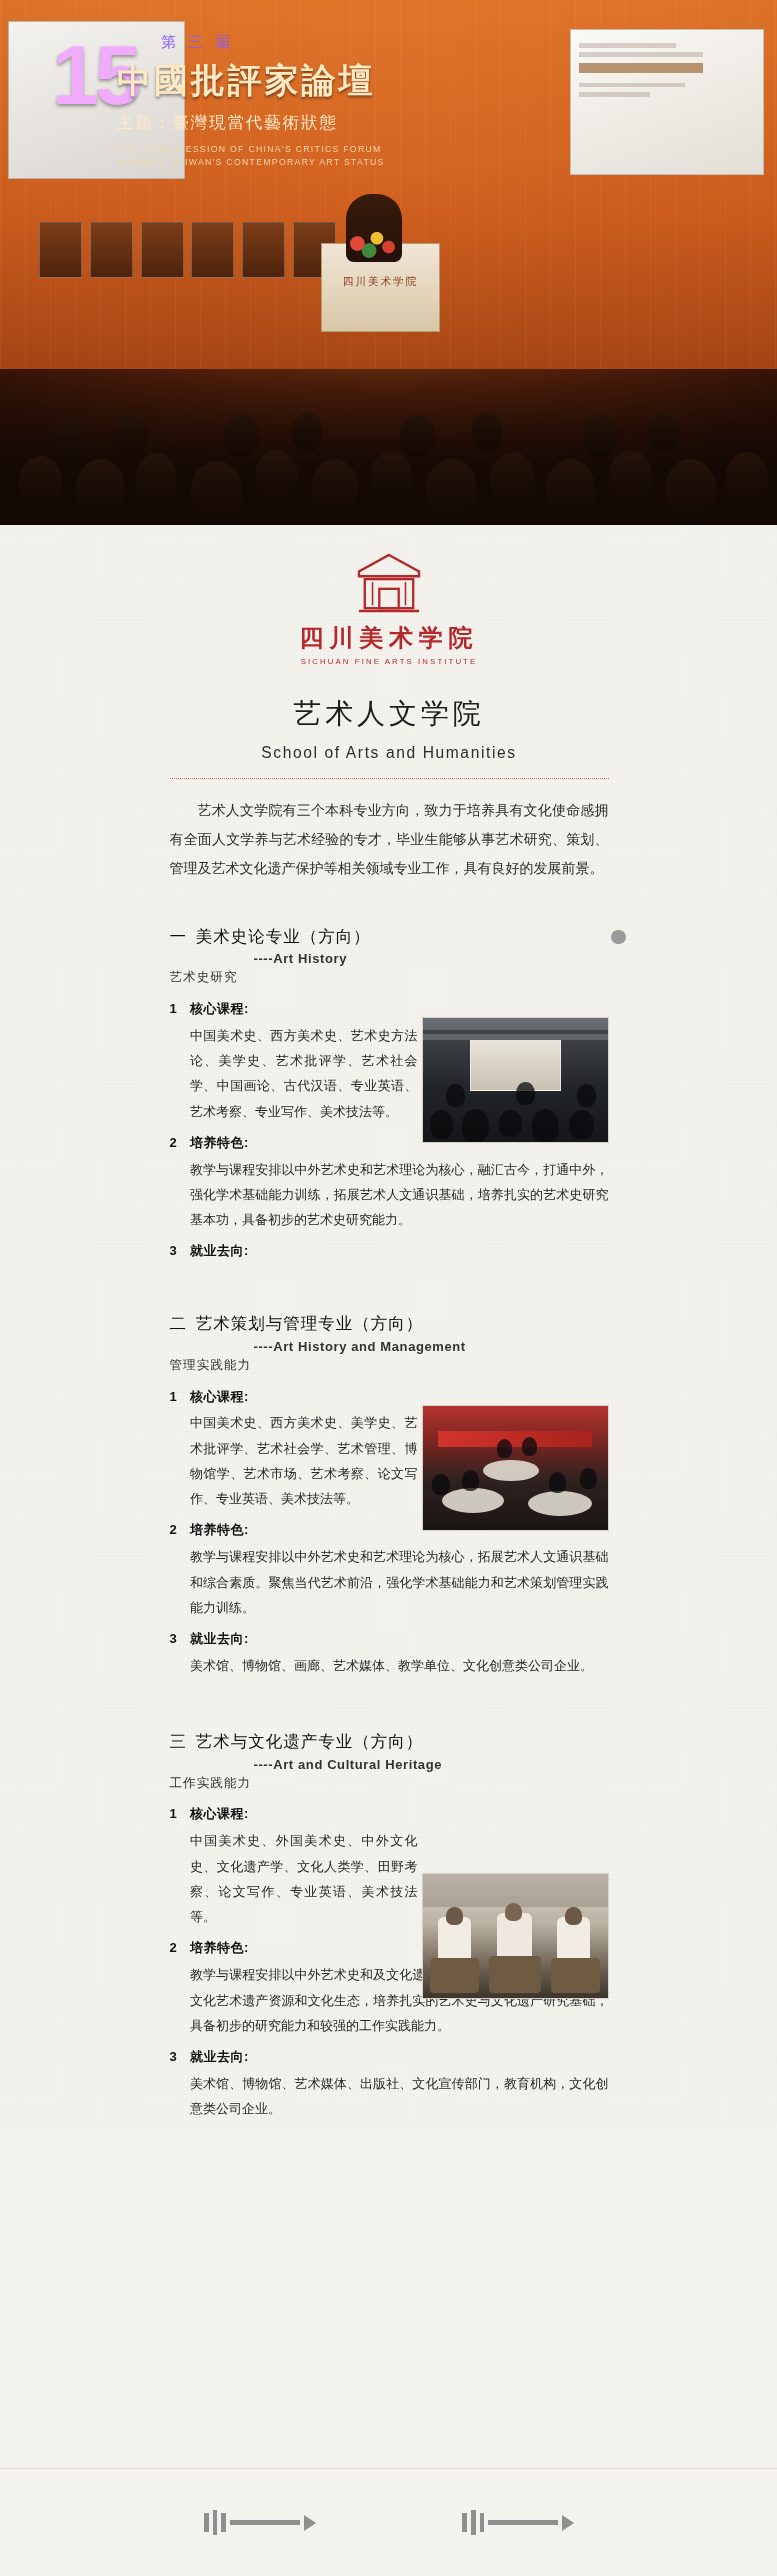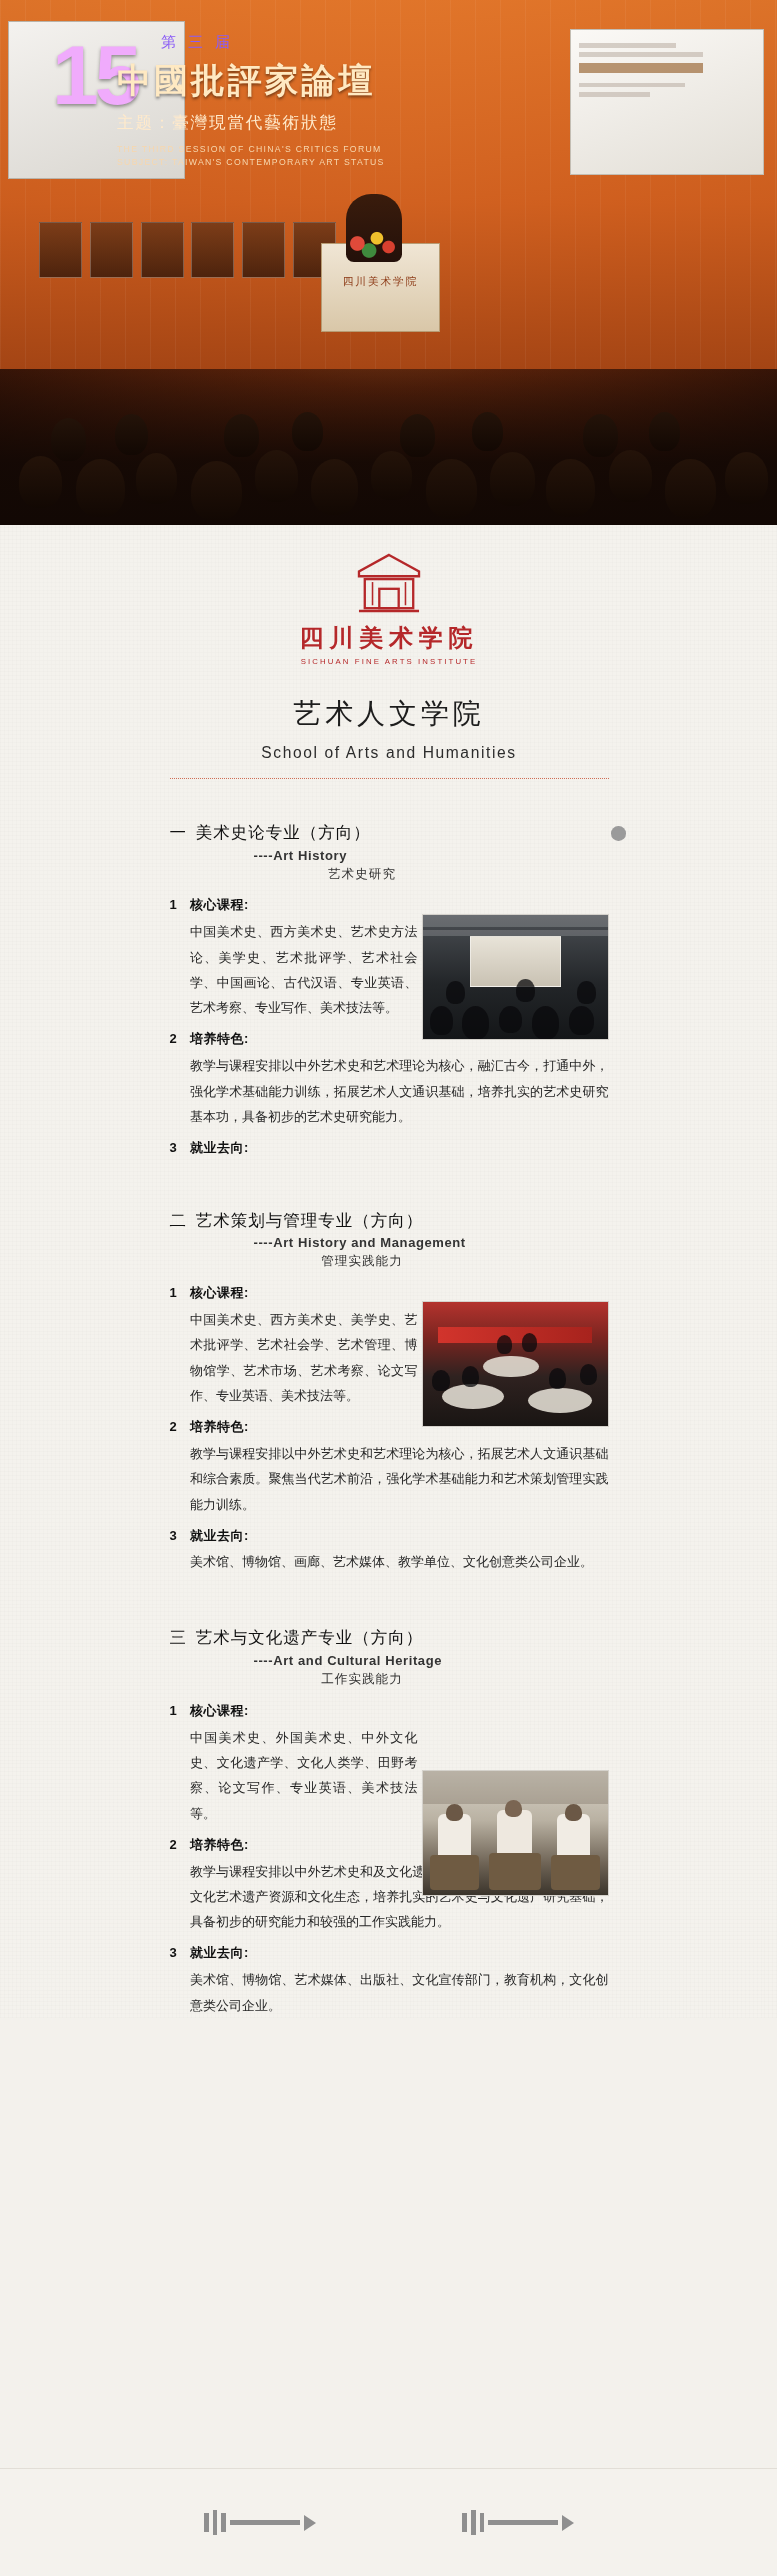--- a/index.html
+++ b/index.html
@@ -285,21 +285,21 @@
   .sec-en {
     margin-top: 3.9px;
     padding-left: 84px;
     font-size: 13px;
     color: #333;
     letter-spacing: 0.6px;
     font-weight: bold;
   }
   .sec-sub {
     margin-top: 2.9px;
-    text-align: center;
+    text-align: left;
     padding-right: 54px;
     font-size: 12.6px;
     color: #333;
     letter-spacing: 1px;
   }
   .sec-body {
     margin-top: 13.6px;
     position: relative;
   }
   .item {
@@ -513,20 +513,21 @@
           <line x1="54" y1="31" x2="54" y2="55" stroke="#b5282a" stroke-width="1.6"></line>
         </svg>
       </div>
       <div class="logo-cn">四川美术学院</div>
       <div class="logo-en">SICHUAN FINE ARTS INSTITUTE</div>
     </div>
 
     <div class="school-cn">艺术人文学院</div>
     <div class="school-en">School of Arts and Humanities</div>
     <div class="dot-rule"></div>
+    <div class="intro">艺术人文学院有三个本科专业方向，致力于培养具有文化使命感拥有全面人文学养与艺术经验的专才，毕业生能够从事艺术研究、策划、管理及艺术文化遗产保护等相关领域专业工作，具有良好的发展前景。</div>
 
     <div class="section">
       <div class="sec-bullet"></div>
       <div class="sec-head">
         <span class="sec-num">一</span>
         <span class="sec-title">美术史论专业（方向）</span>
       </div>
       <div class="sec-en">----Art History</div>
       <div class="sec-sub">艺术史研究</div>
 

